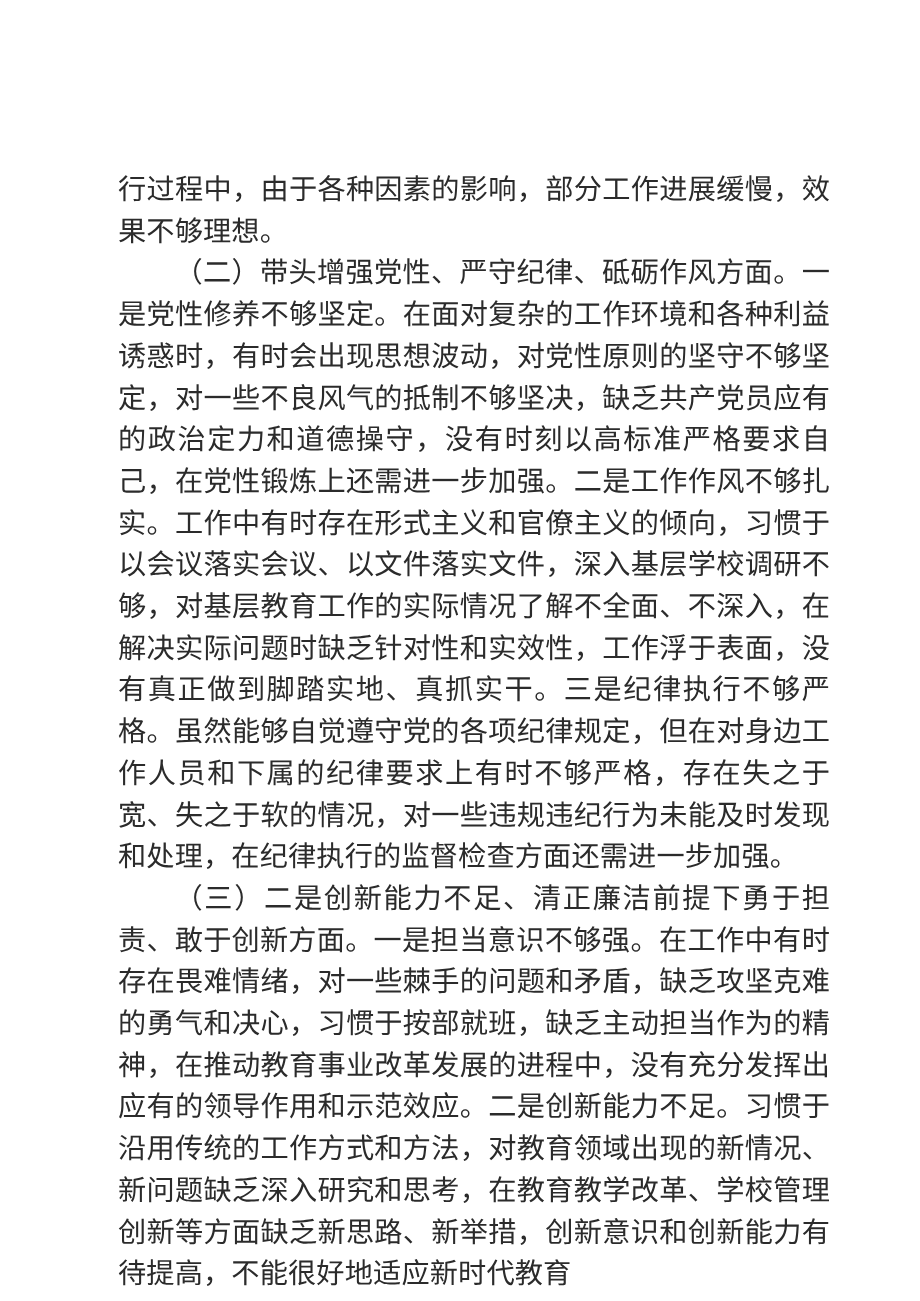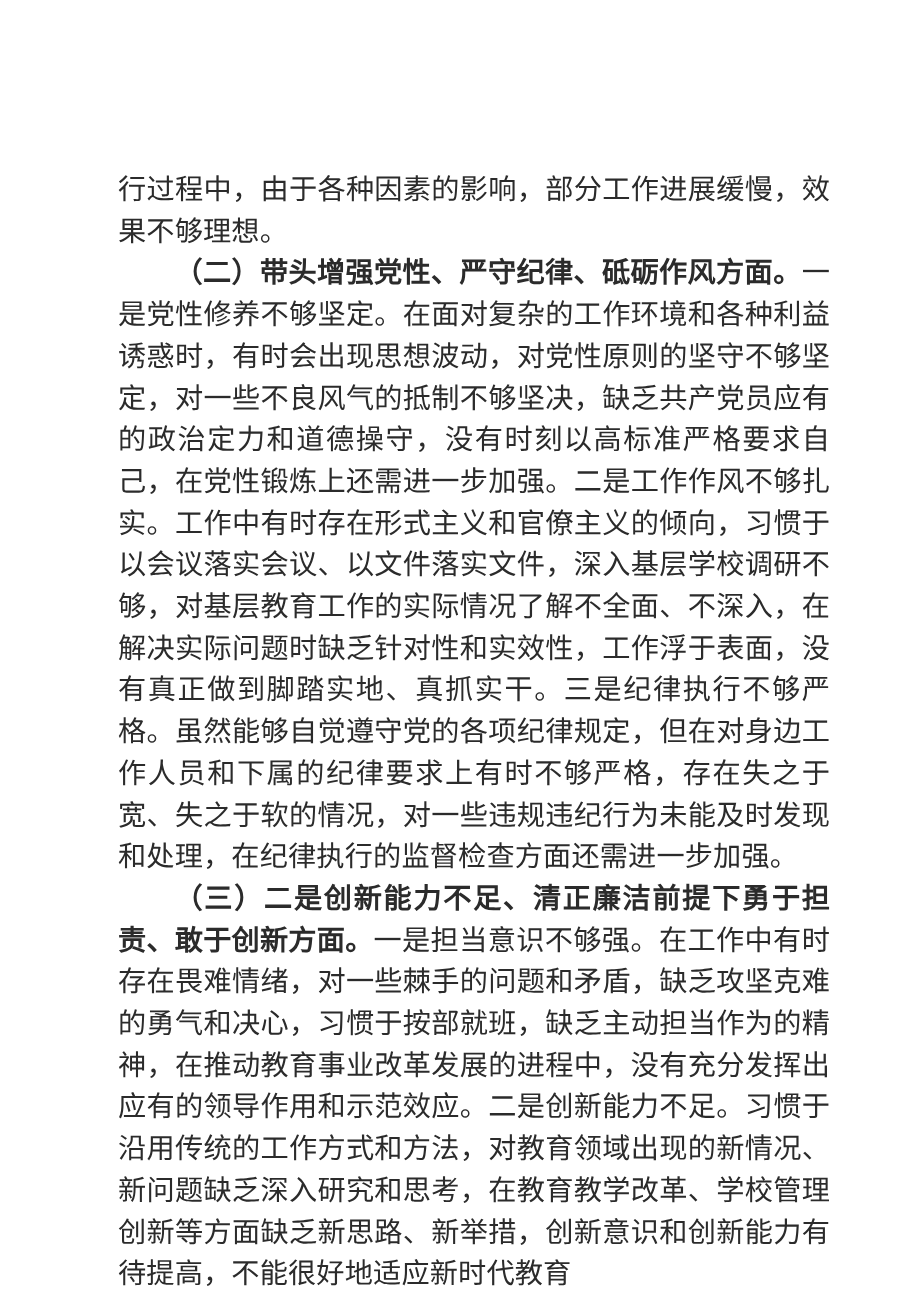--- a/index.html
+++ b/index.html
@@ -35,21 +35,21 @@
     word-break: break-all;
     -webkit-font-smoothing: antialiased;
   }
   p.para.cont {
     text-indent: 0;
   }
   p.para.indent {
     text-indent: 2em;
   }
   .sec-head {
-    font-weight: bold;
+    font-weight: normal;
     font-family: "DejaVu Sans", "Liberation Sans", sans-serif;
     font-size: 28.2px;
     letter-spacing: 0;
   }
   .body-run {
     font-family: "DejaVu Serif", "Liberation Serif", serif;
   }
 </style>
 </head>
 <body>

